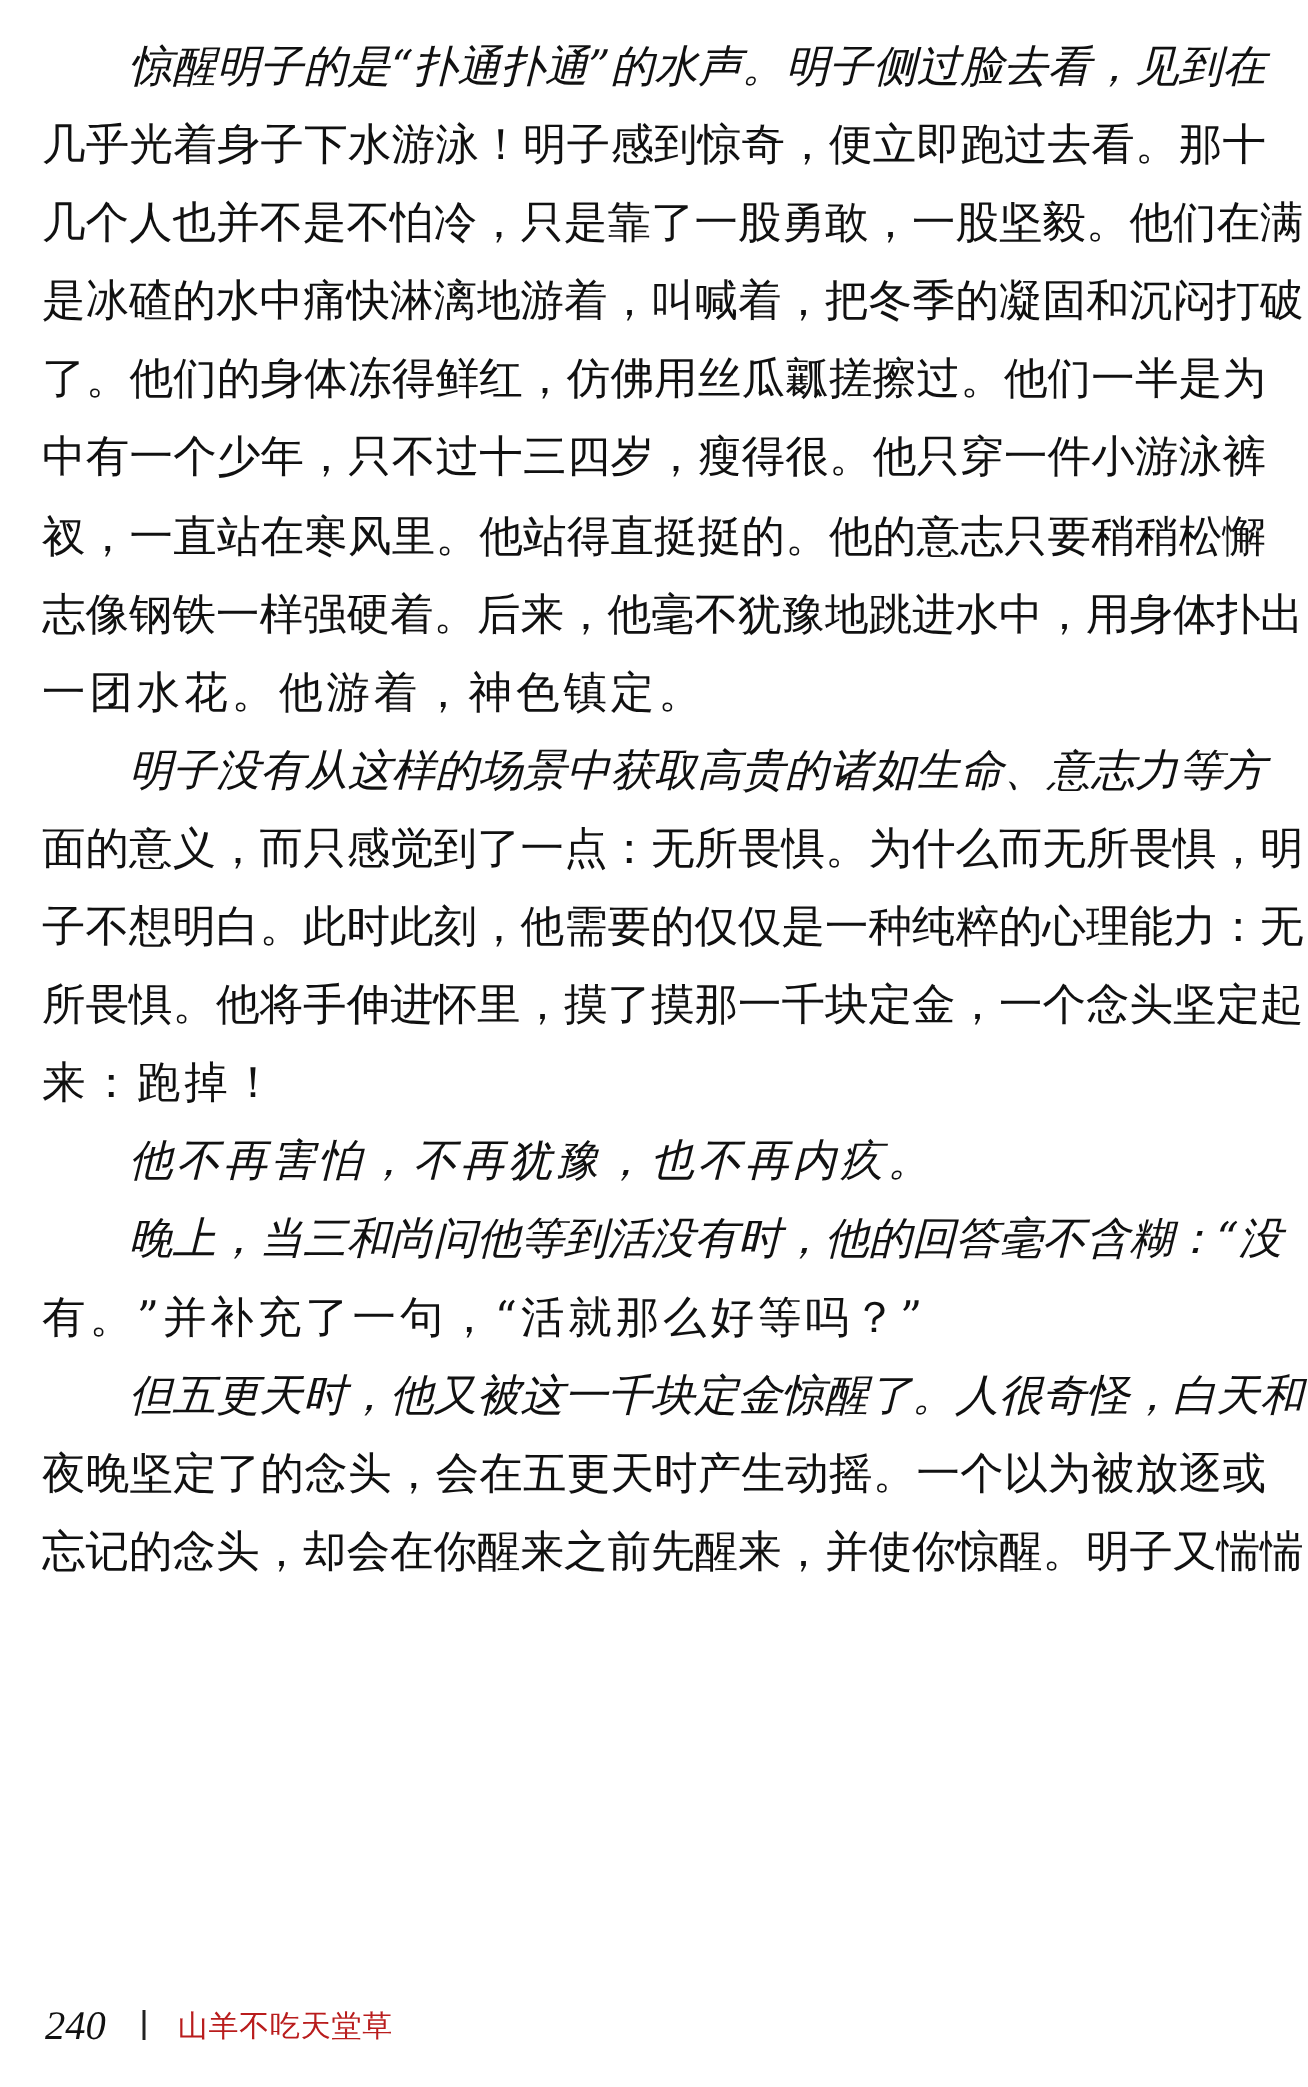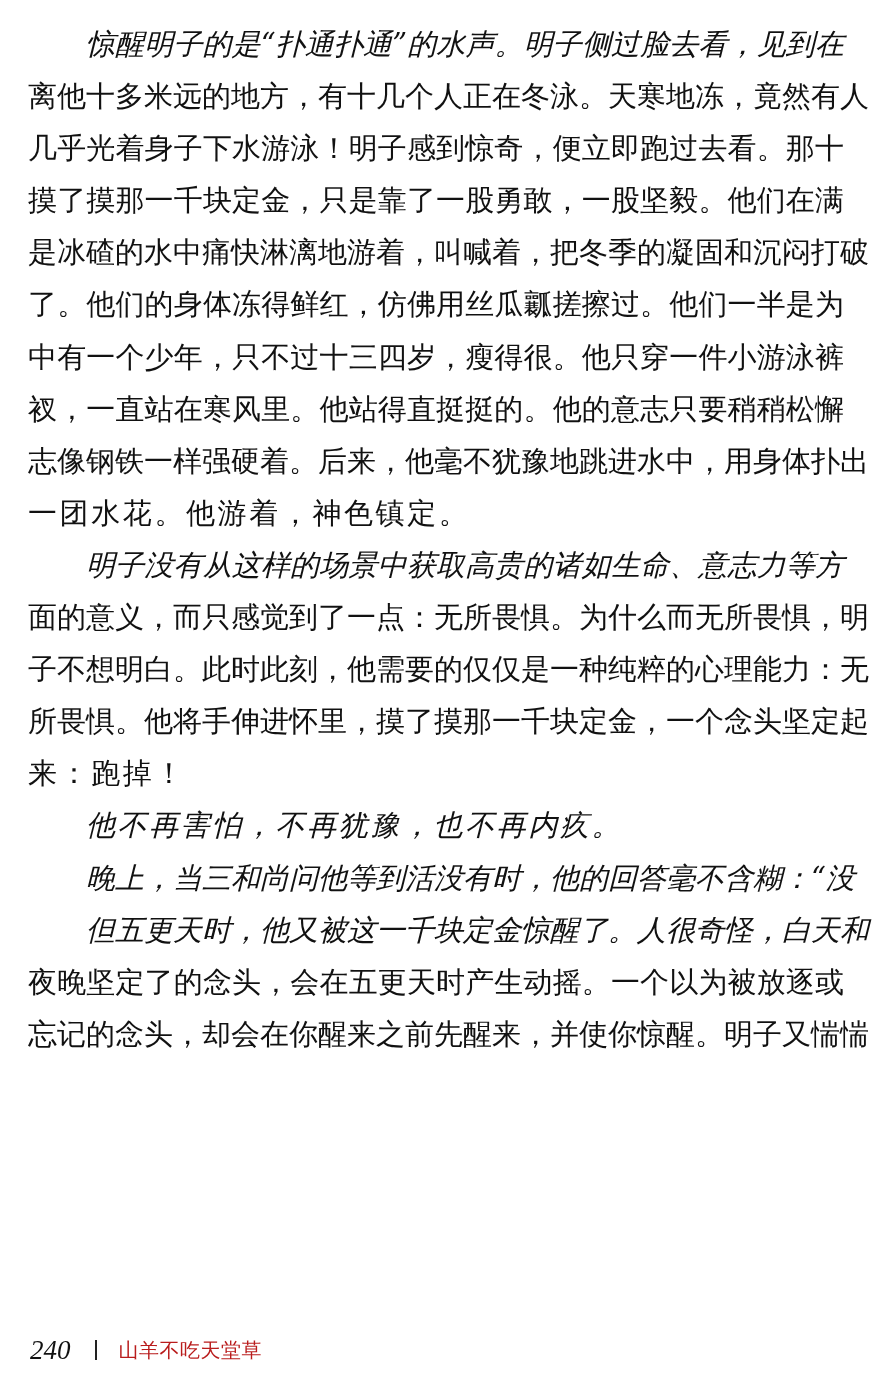--- a/index.html
+++ b/index.html
@@ -68,23 +68,22 @@
       letter-spacing: 0.5px;
     }
   </style>
 </head>
 <body>
 
 <div class="page-body">
 
   <div class="paragraph">
     <div class="line indent">惊醒明子的是“扑通扑通”的水声。明子侧过脸去看，见到在</div>
-    <div class="line">离他十多米远的地方，有十几个人正在冬泳。天寒地冻，竟然有人</div>
     <div class="line">几乎光着身子下水游泳！明子感到惊奇，便立即跑过去看。那十</div>
-    <div class="line">摸了摸那一千块定金，只是靠了一股勇敢，一股坚毅。他们在满</div>
+    <div class="line">几个人也并不是不怕冷，只是靠了一股勇敢，一股坚毅。他们在满</div>
     <div class="line">是冰碴的水中痛快淋漓地游着，叫喊着，把冬季的凝固和沉闷打破</div>
     <div class="line">了。他们的身体冻得鲜红，仿佛用丝瓜瓤搓擦过。他们一半是为</div>
     <div class="line">中有一个少年，只不过十三四岁，瘦得很。他只穿一件小游泳裤</div>
     <div class="line">衩，一直站在寒风里。他站得直挺挺的。他的意志只要稍稍松懈</div>
     <div class="line">志像钢铁一样强硬着。后来，他毫不犹豫地跳进水中，用身体扑出</div>
     <div class="line last">一团水花。他游着，神色镇定。</div>
   </div>
 
   <div class="paragraph">
     <div class="line indent">明子没有从这样的场景中获取高贵的诸如生命、意志力等方</div>
@@ -93,20 +92,21 @@
     <div class="line">所畏惧。他将手伸进怀里，摸了摸那一千块定金，一个念头坚定起</div>
     <div class="line last">来：跑掉！</div>
   </div>
 
   <div class="paragraph">
     <div class="line indent last">他不再害怕，不再犹豫，也不再内疚。</div>
   </div>
 
   <div class="paragraph">
     <div class="line indent">晚上，当三和尚问他等到活没有时，他的回答毫不含糊：“没</div>
+    <div class="line last">有。”并补充了一句，“活就那么好等吗？”</div>
   </div>
 
   <div class="paragraph">
     <div class="line indent">但五更天时，他又被这一千块定金惊醒了。人很奇怪，白天和</div>
     <div class="line">夜晚坚定了的念头，会在五更天时产生动摇。一个以为被放逐或</div>
     <div class="line">忘记的念头，却会在你醒来之前先醒来，并使你惊醒。明子又惴惴</div>
   </div>
 </div>
 
 <div class="footer">

